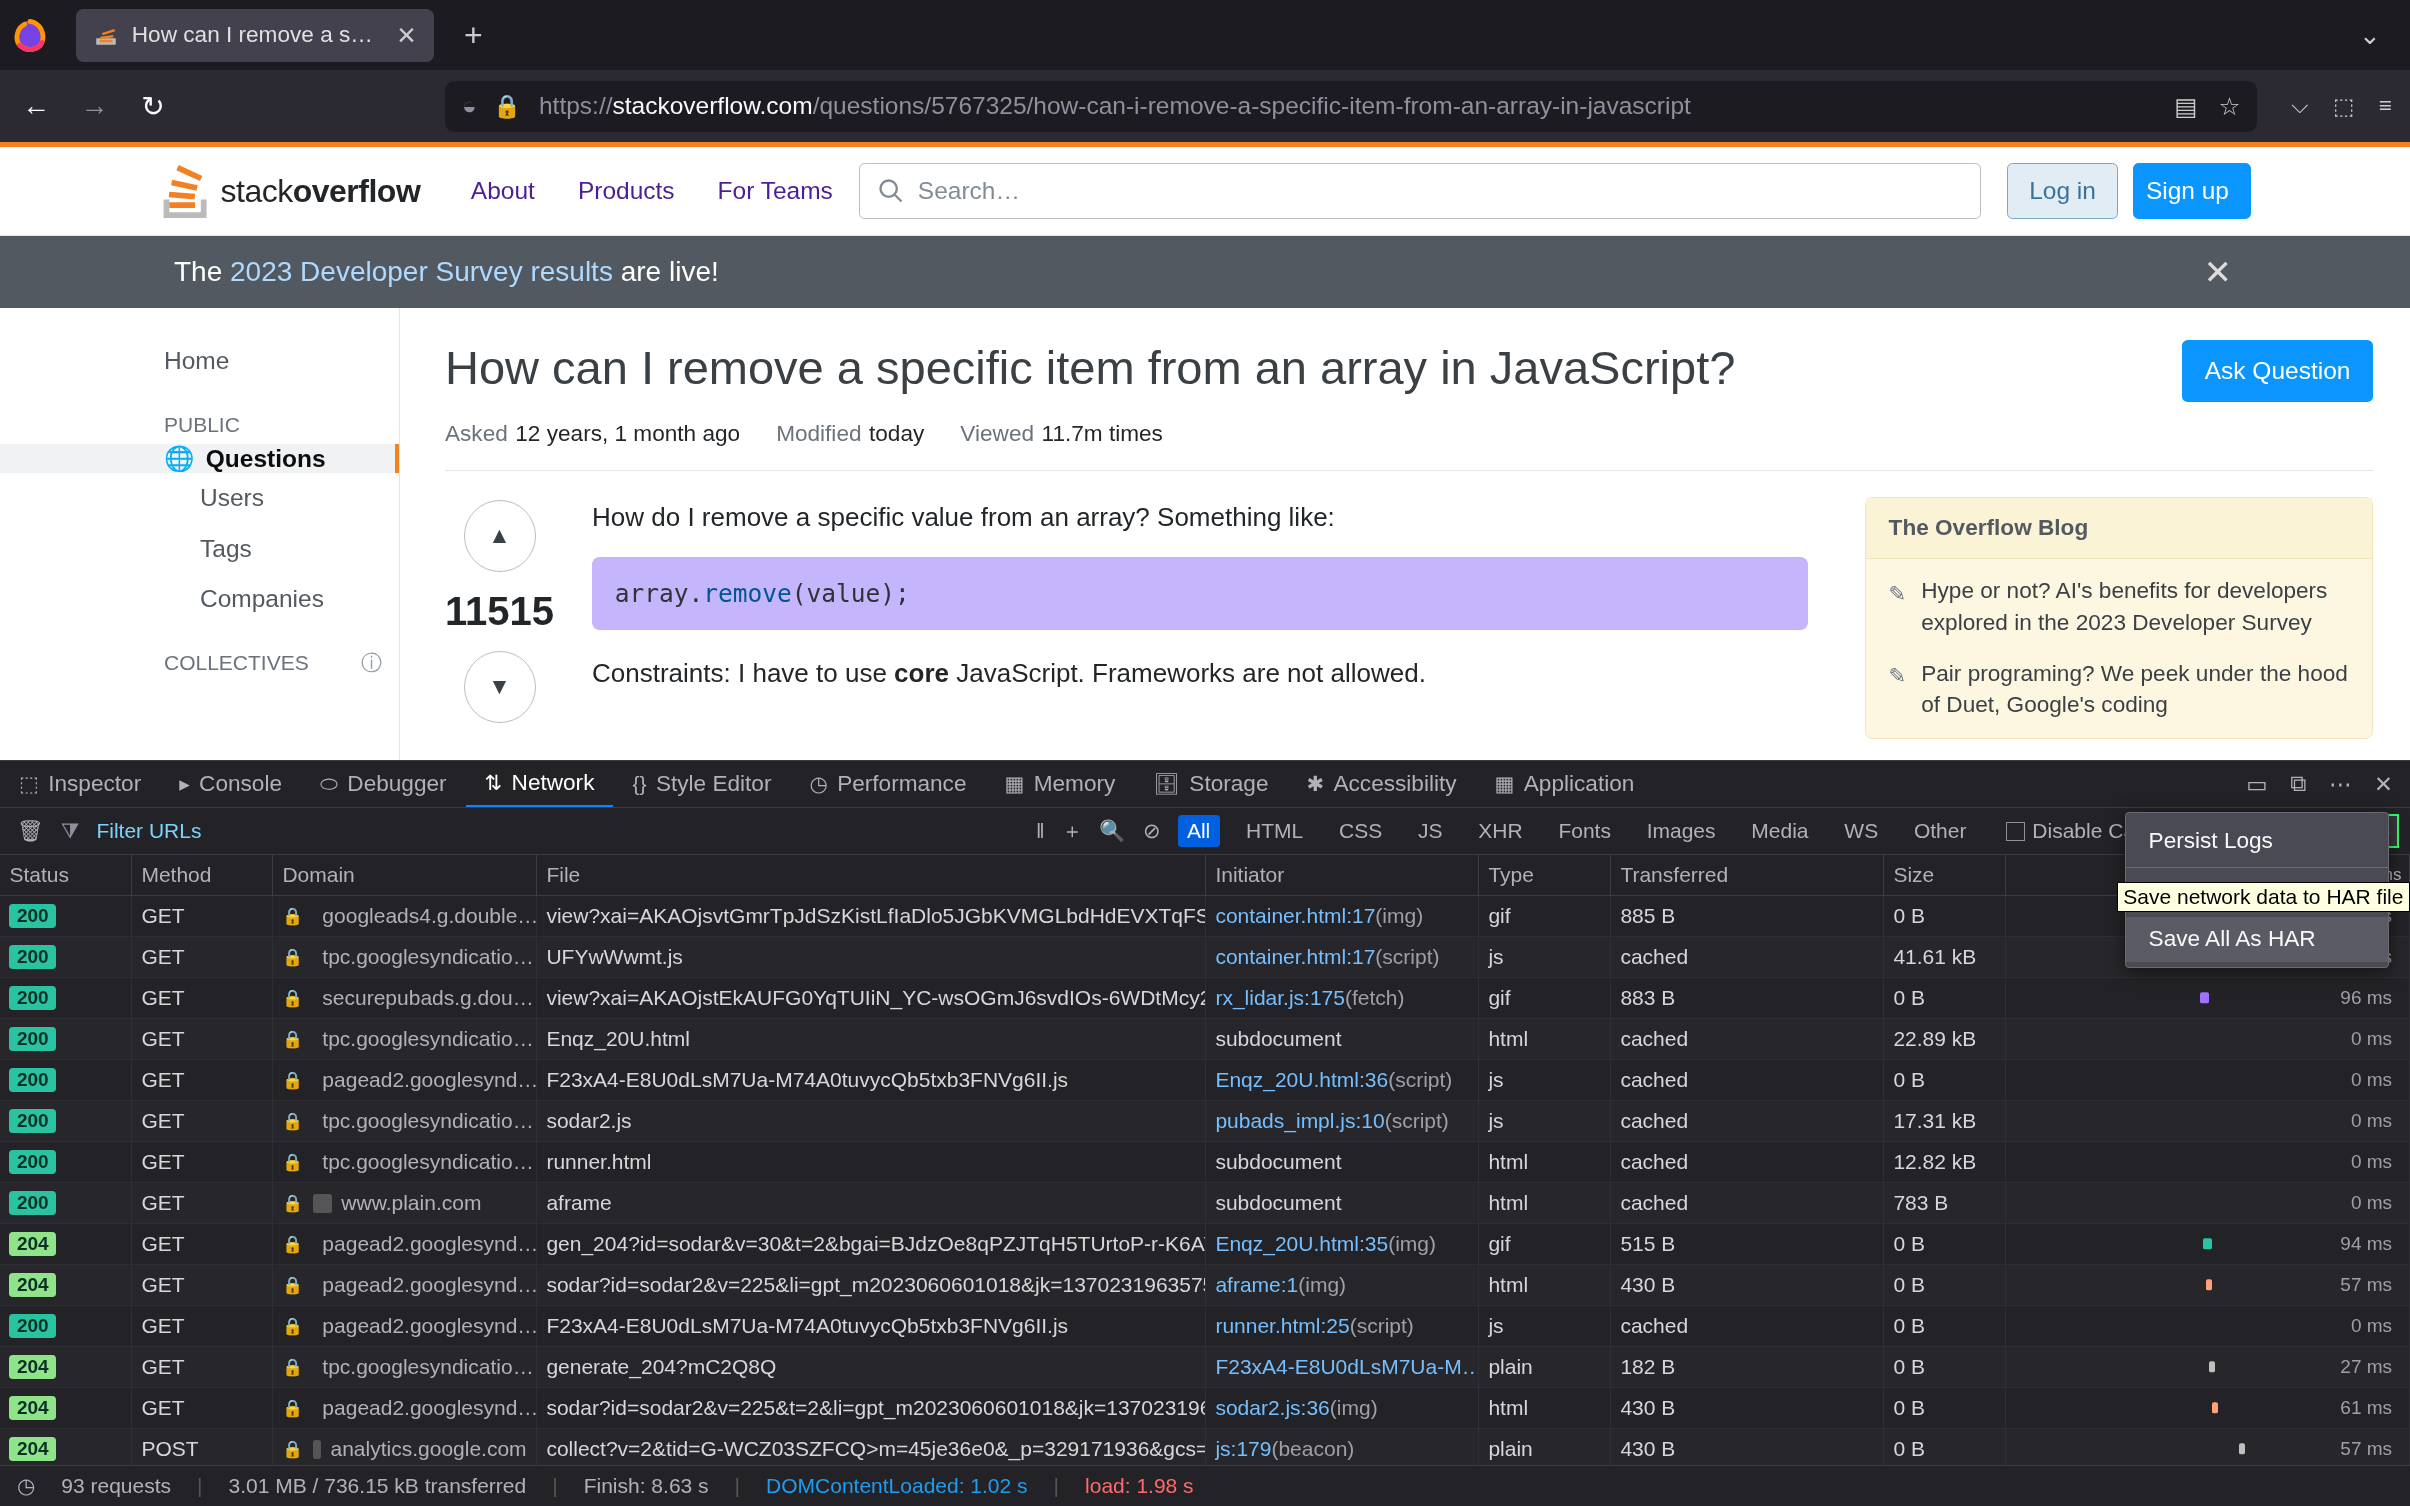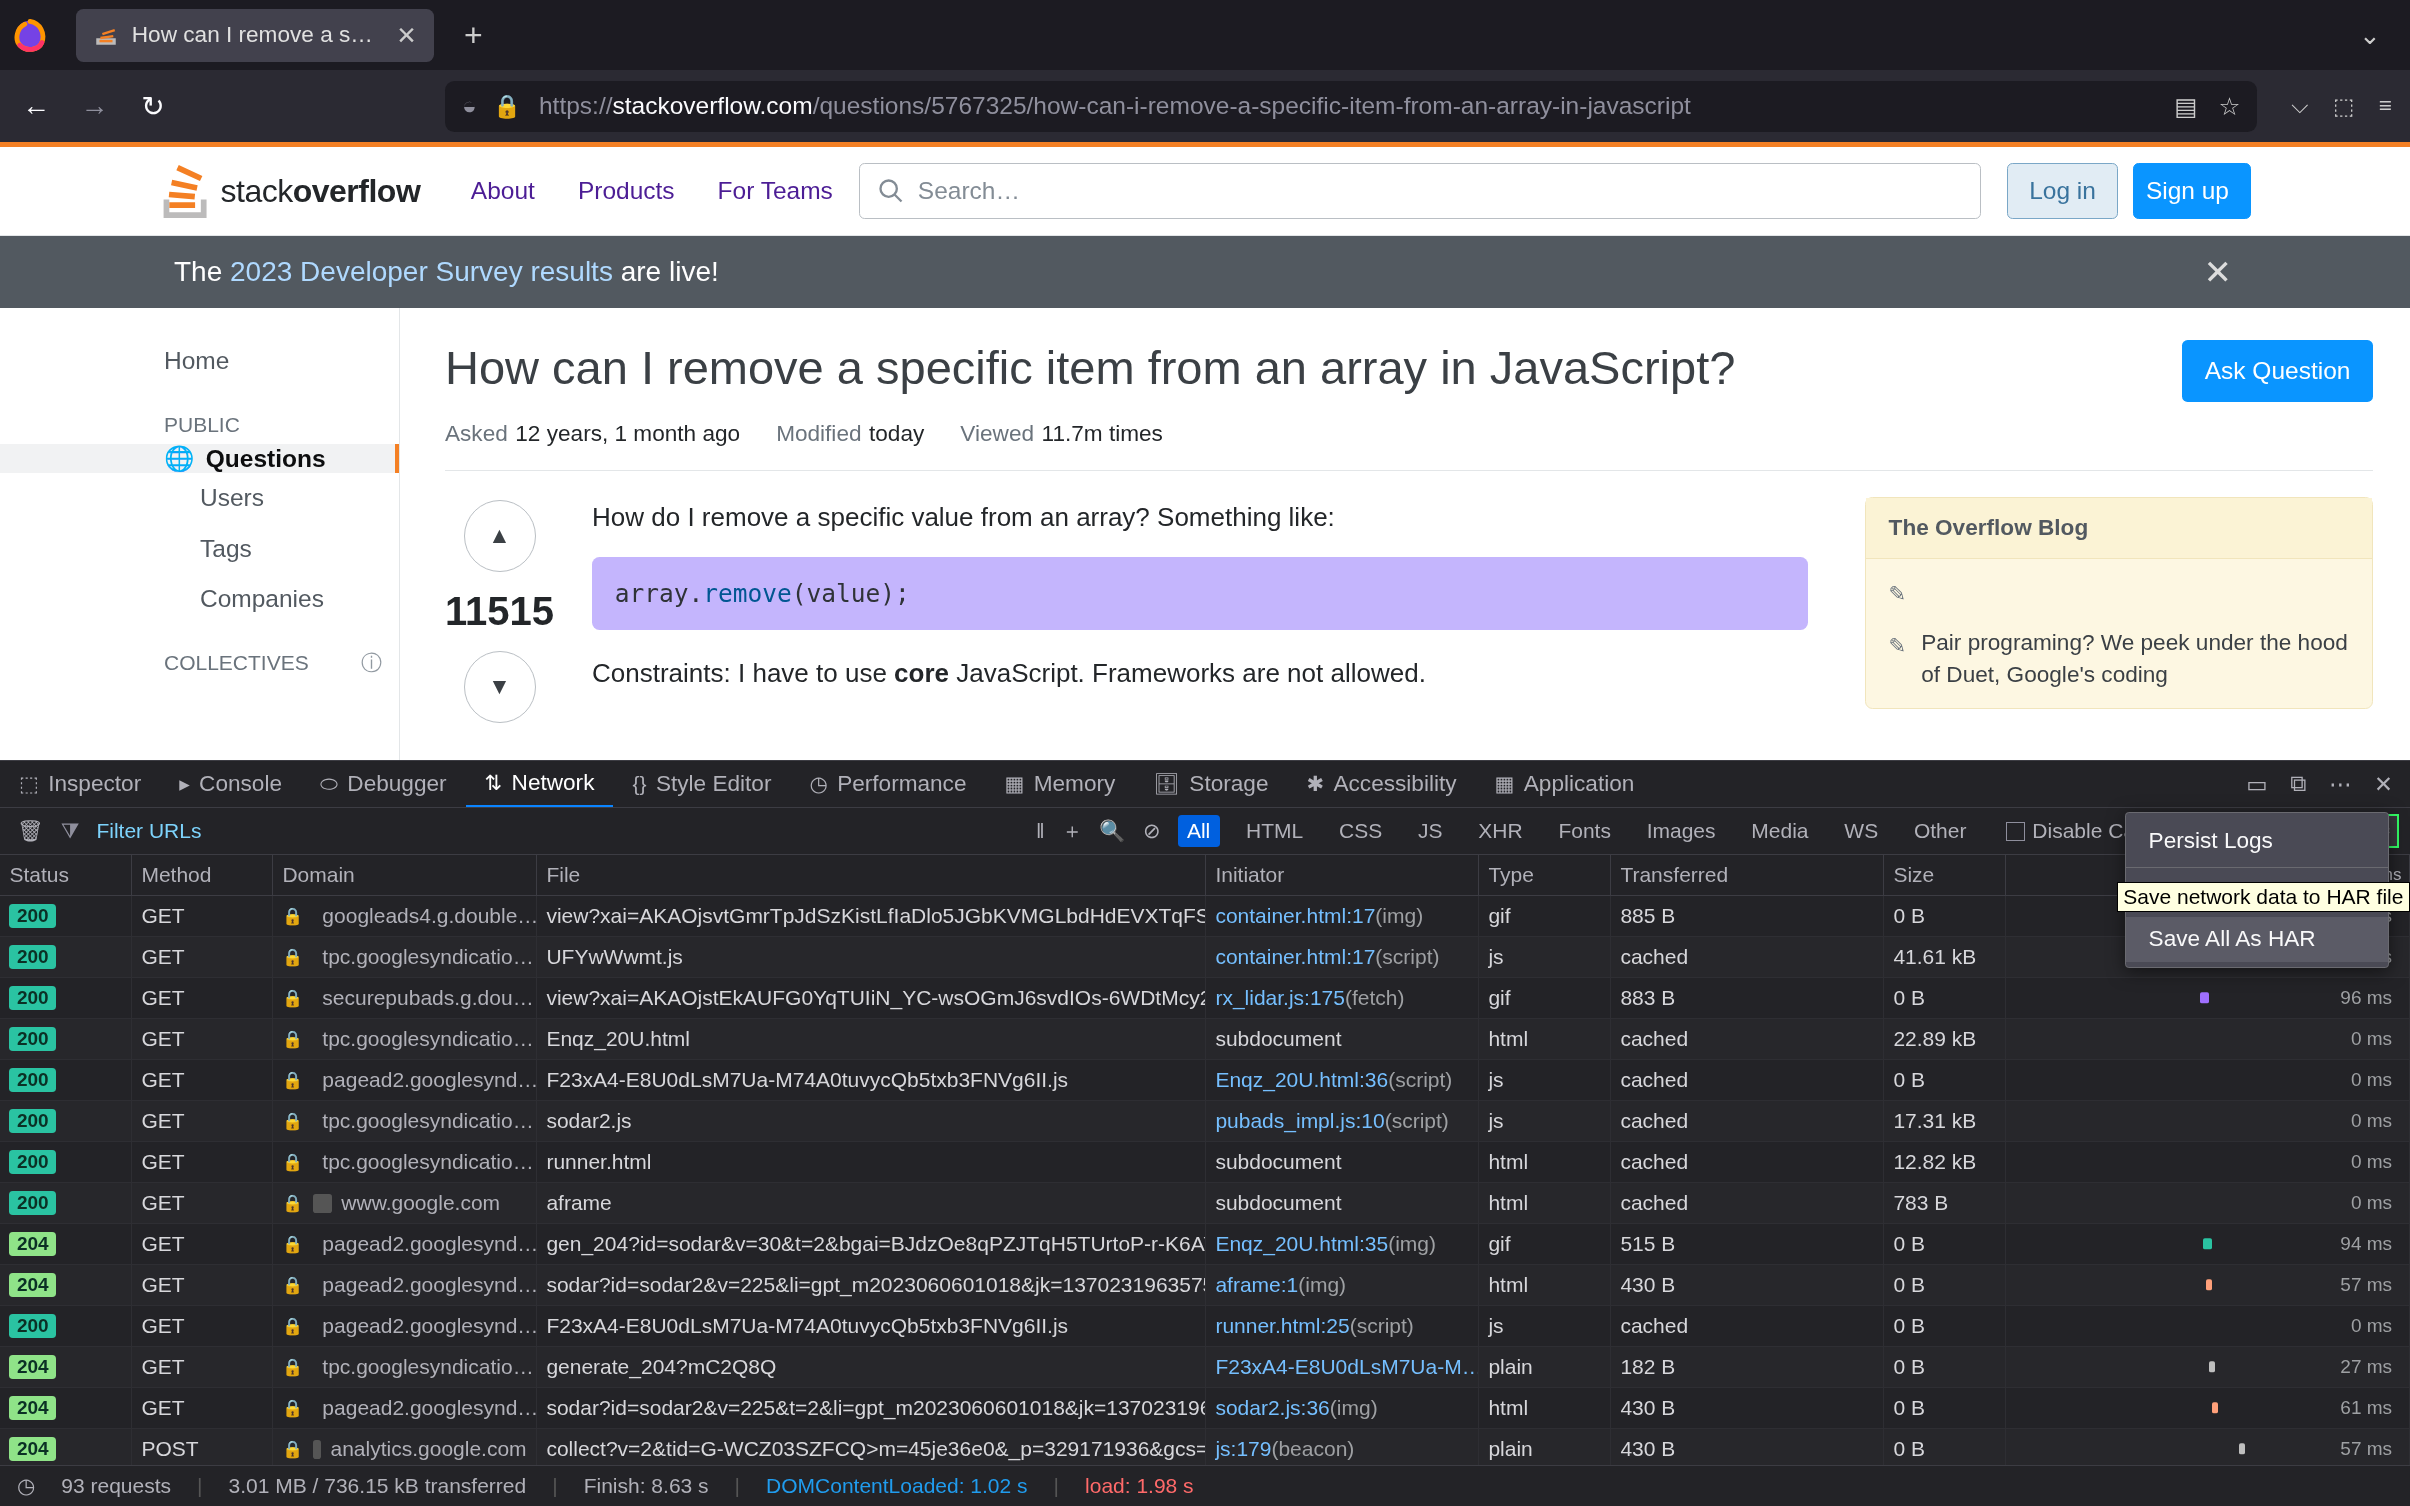--- a/index.html
+++ b/index.html
@@ -230,20 +230,21 @@
           <p>How do I remove a specific value from an array? Something like:</p>
           <pre class="code">array.<span style="color:#015692">remove</span>(value);</pre>
           <p><span>Constraints: I have to use </span><b>core</b><span> JavaScript. Frameworks are not allowed.</span></p>
         </div>
         <div class="right-col">
           <div class="ofblog">
             <h4>The Overflow Blog</h4>
             <ul>
               <li>
                   <span class="pen">✎</span>
+                  <span>Hype or not? AI's benefits for developers explored in the 2023 Developer Survey</span>
                 </li>
               <li>
                   <span class="pen">✎</span>
                   <span>Pair programing? We peek under the hood of Duet, Google's coding</span>
                 </li>
             </ul>
           </div>
         </div>
       </div>
     </div>
@@ -514,21 +515,21 @@
         </div>
       </div>
       <div class="row">
         <div>
           <span class="status-pill">200</span>
         </div>
         <div>GET</div>
         <div class="domain-cell">
           <span class="lock">🔒</span>
           <span class="fav"></span>
-          <span>www.google.com</span>
+          <span>www.plain.com</span>
         </div>
         <div>aframe</div>
         <div>
           <span>subdocument</span>
         </div>
         <div>html</div>
         <div>cached</div>
         <div>783 B</div>
         <div class="wf-cell">
           <div class="wf-track"></div>

